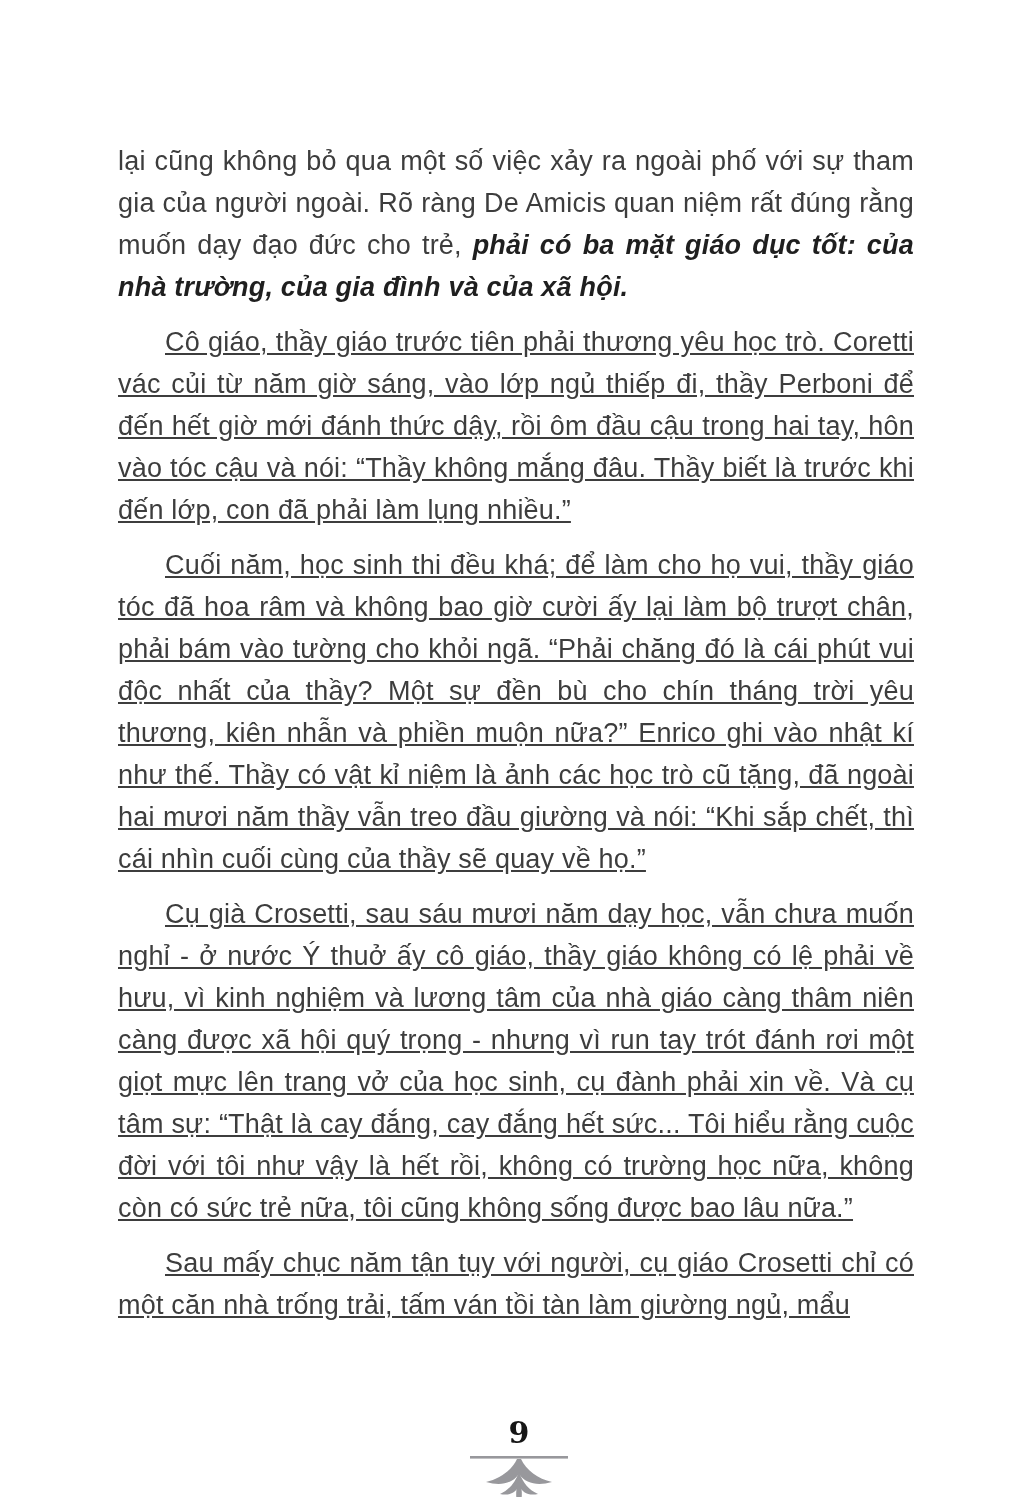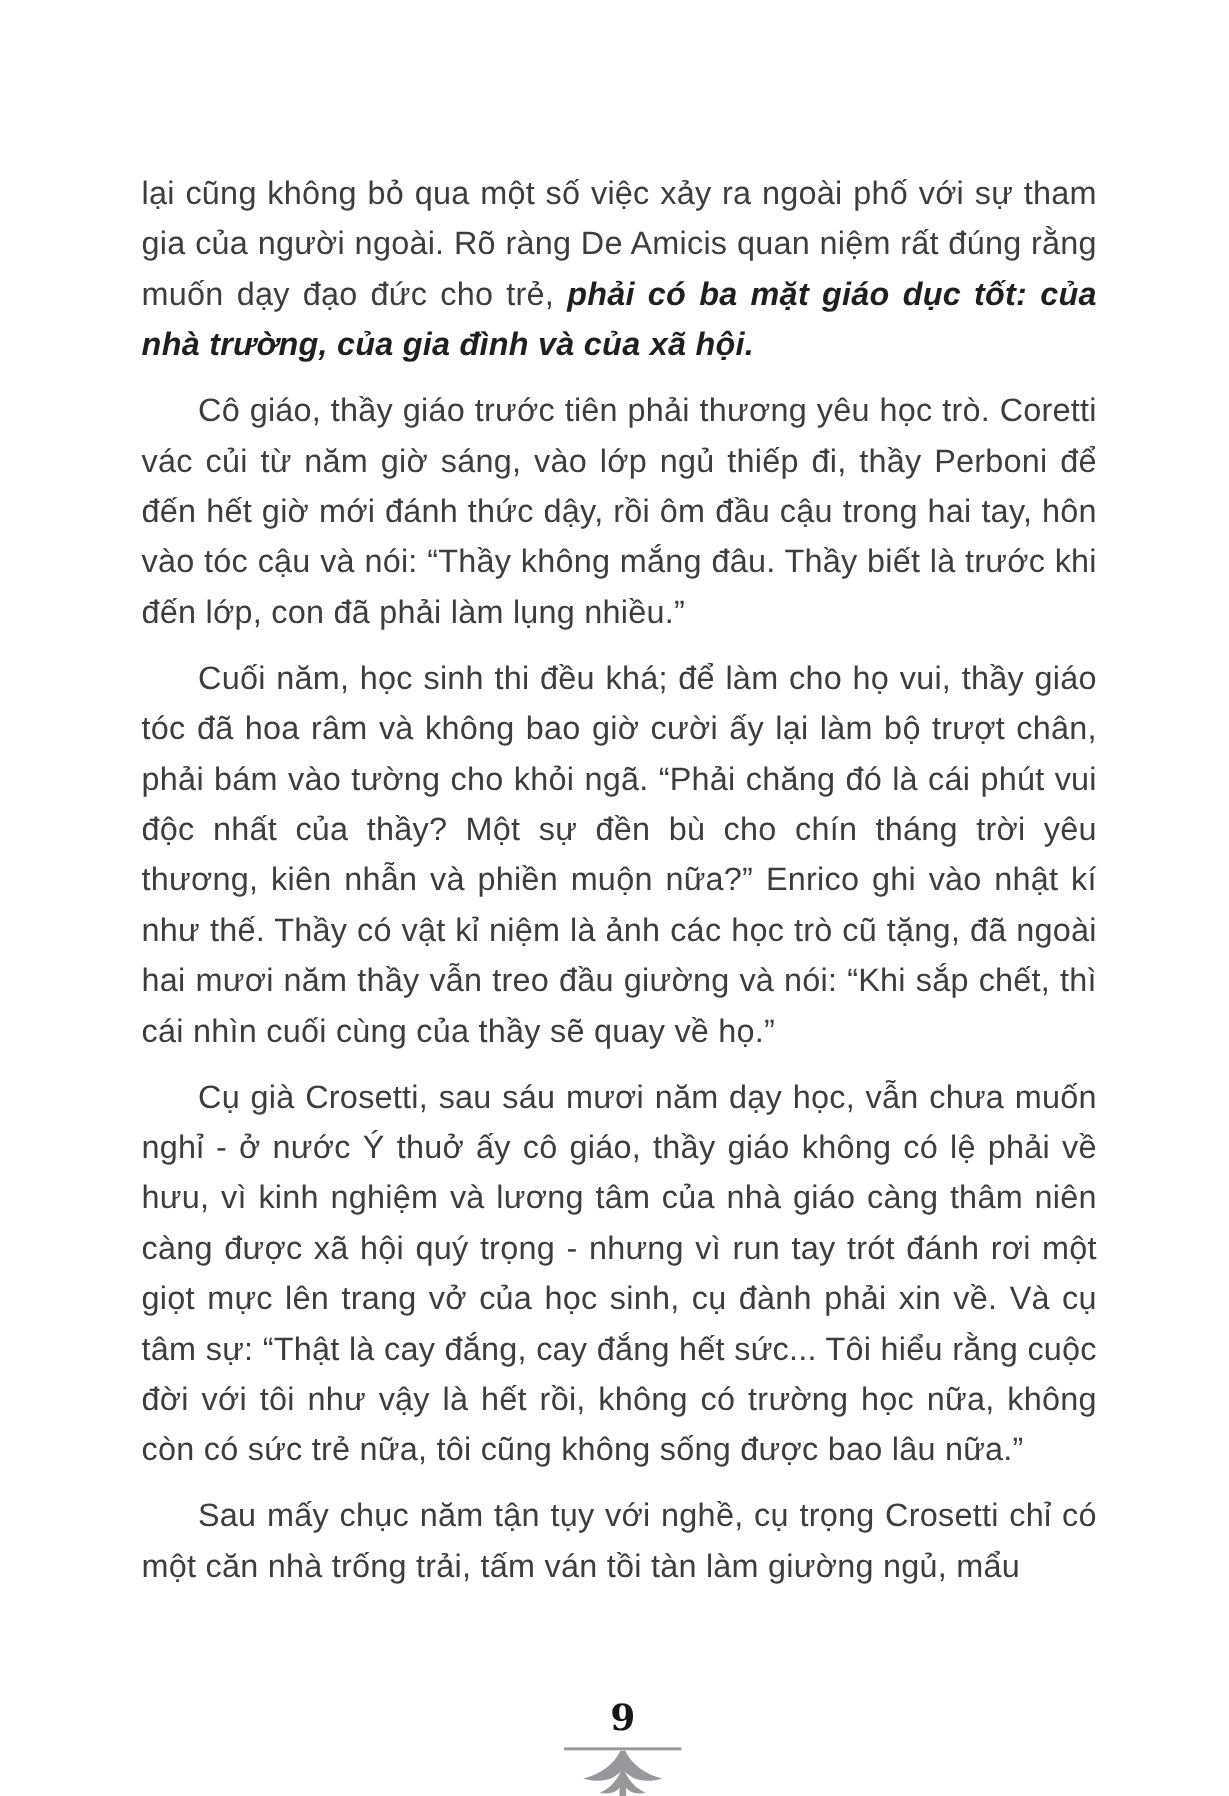--- a/index.html
+++ b/index.html
@@ -25,20 +25,21 @@
     line-height: 42px;
     color: #3d3d3d;
     text-align: justify;
     letter-spacing: 0.2px;
   }
   .text-block p {
     margin: 0 0 13px 0;
   }
   .text-block p.indent {
     text-indent: 47px;
+    text-decoration: underline;
   }
   .em {
     font-weight: bold;
     font-style: italic;
     color: #1f1f1f;
   }
   .footer {
     position: absolute;
     left: 470px;
     top: 1376px;
@@ -61,21 +62,21 @@
 </head>
 <body>
 
 <div class="page">
 
   <div class="text-block" id="text-block">
       <p><span>lại cũng không bỏ qua một số việc xảy ra ngoài phố với sự tham gia của người ngoài. Rõ ràng De Amicis quan niệm rất đúng rằng muốn dạy đạo đức cho trẻ, </span><span class="em">phải có ba mặt giáo dục tốt: của nhà trường, của gia đình và của xã hội.</span></p>
       <p class="indent"><span>Cô giáo, thầy giáo trước tiên phải thương yêu học trò. Coretti vác củi từ năm giờ sáng, vào lớp ngủ thiếp đi, thầy Perboni để đến hết giờ mới đánh thức dậy, rồi ôm đầu cậu trong hai tay, hôn vào tóc cậu và nói: “Thầy không mắng đâu. Thầy biết là trước khi đến lớp, con đã phải làm lụng nhiều.”</span></p>
       <p class="indent"><span>Cuối năm, học sinh thi đều khá; để làm cho họ vui, thầy giáo tóc đã hoa râm và không bao giờ cười ấy lại làm bộ trượt chân, phải bám vào tường cho khỏi ngã. “Phải chăng đó là cái phút vui độc nhất của thầy? Một sự đền bù cho chín tháng trời yêu thương, kiên nhẫn và phiền muộn nữa?” Enrico ghi vào nhật kí như thế. Thầy có vật kỉ niệm là ảnh các học trò cũ tặng, đã ngoài hai mươi năm thầy vẫn treo đầu giường và nói: “Khi sắp chết, thì cái nhìn cuối cùng của thầy sẽ quay về họ.”</span></p>
       <p class="indent"><span>Cụ già Crosetti, sau sáu mươi năm dạy học, vẫn chưa muốn nghỉ - ở nước Ý thuở ấy cô giáo, thầy giáo không có lệ phải về hưu, vì kinh nghiệm và lương tâm của nhà giáo càng thâm niên càng được xã hội quý trọng - nhưng vì run tay trót đánh rơi một giọt mực lên trang vở của học sinh, cụ đành phải xin về. Và cụ tâm sự: “Thật là cay đắng, cay đắng hết sức... Tôi hiểu rằng cuộc đời với tôi như vậy là hết rồi, không có trường học nữa, không còn có sức trẻ nữa, tôi cũng không sống được bao lâu nữa.”</span></p>
-      <p class="indent"><span>Sau mấy chục năm tận tụy với nghề, cụ trọng Crosetti chỉ có một căn nhà trống trải, tấm ván tồi tàn làm giường ngủ, mẩu</span></p>
+      <p class="indent"><span>Sau mấy chục năm tận tụy với người, cụ giáo Crosetti chỉ có một căn nhà trống trải, tấm ván tồi tàn làm giường ngủ, mẩu</span></p>
     </div>
 
   <div class="footer">
     <div class="page-number">9</div>
     <svg class="ornament" width="98" height="62" viewBox="0 0 98 62" xmlns="http://www.w3.org/2000/svg">
       <g fill="#98989c">
         <rect x="0" y="0" width="98" height="2.6"></rect>
         <path d="M16,26 C30,23 42,14 47,3 L51,3 C56,14 68,23 82,26 C68,30 56,28 49,18 C42,28 30,30 16,26 Z"></path>
         <path d="M30,38 C39,34 45,27 49,16 C53,27 59,34 68,38 C59,40 52,37 49,29 C46,37 39,40 30,38 Z"></path>
         <path d="M49,24 C52,31 53.5,40 49,54 C44.5,40 46,31 49,24 Z"></path>

